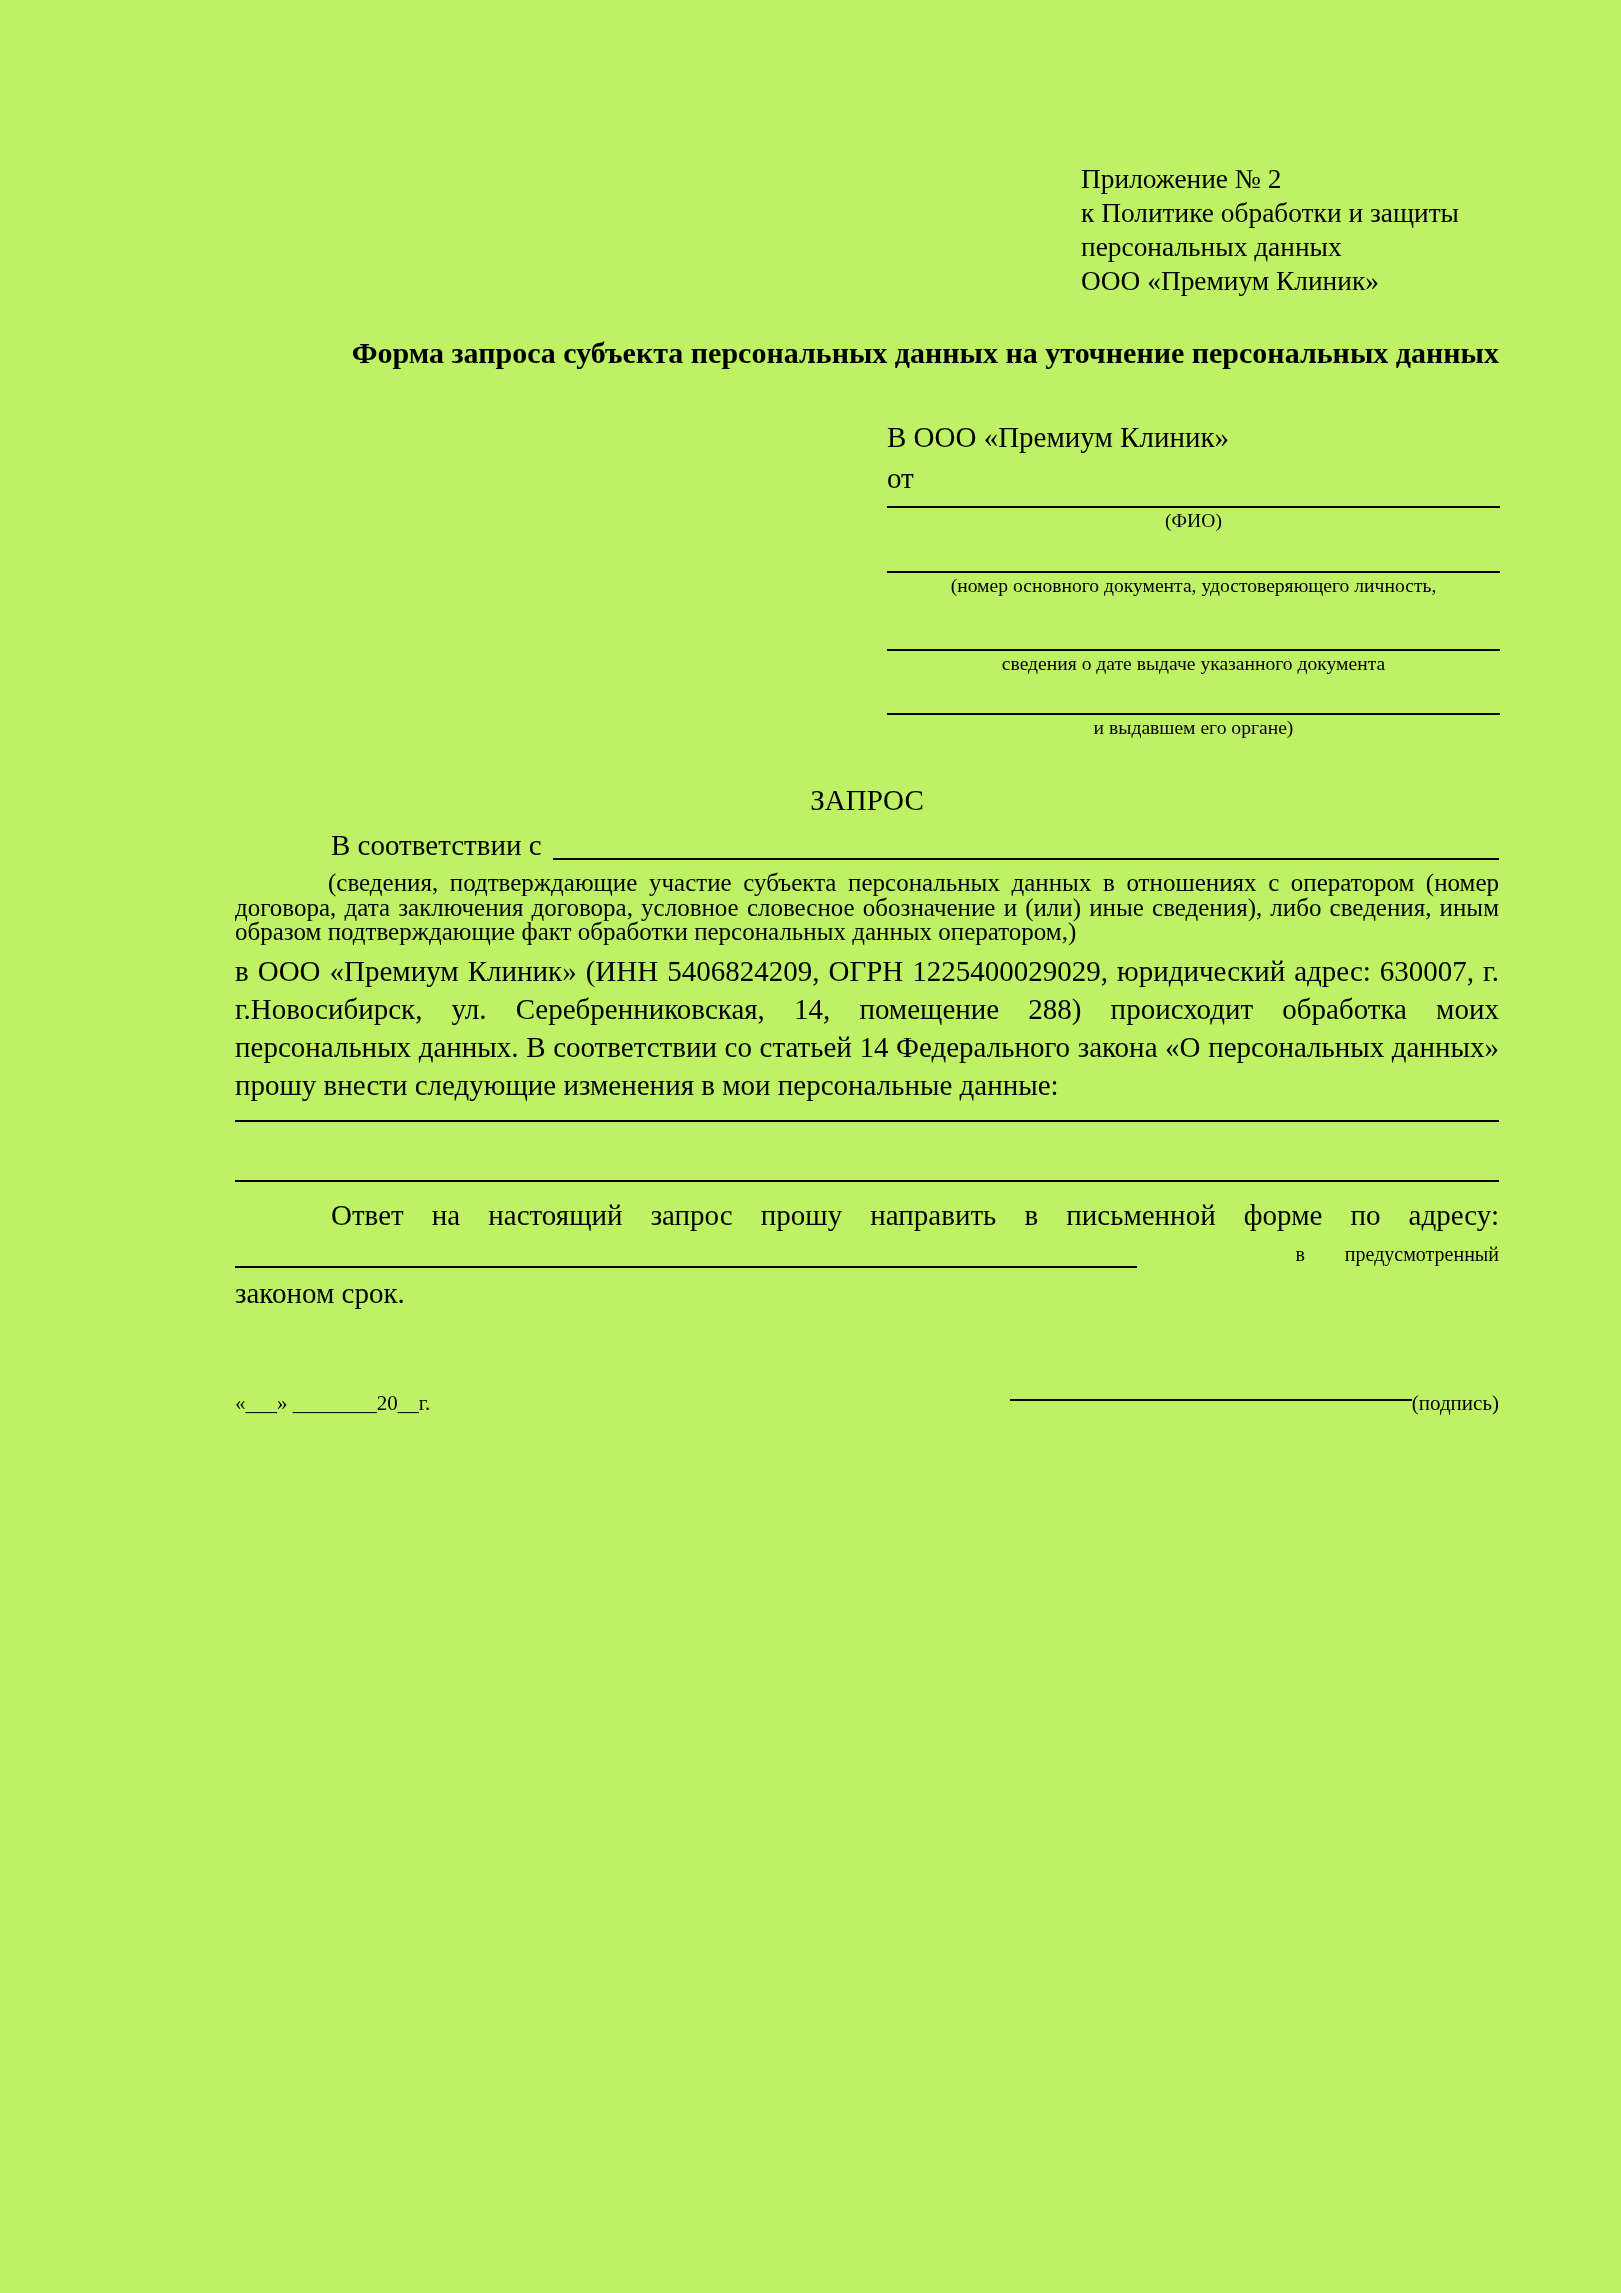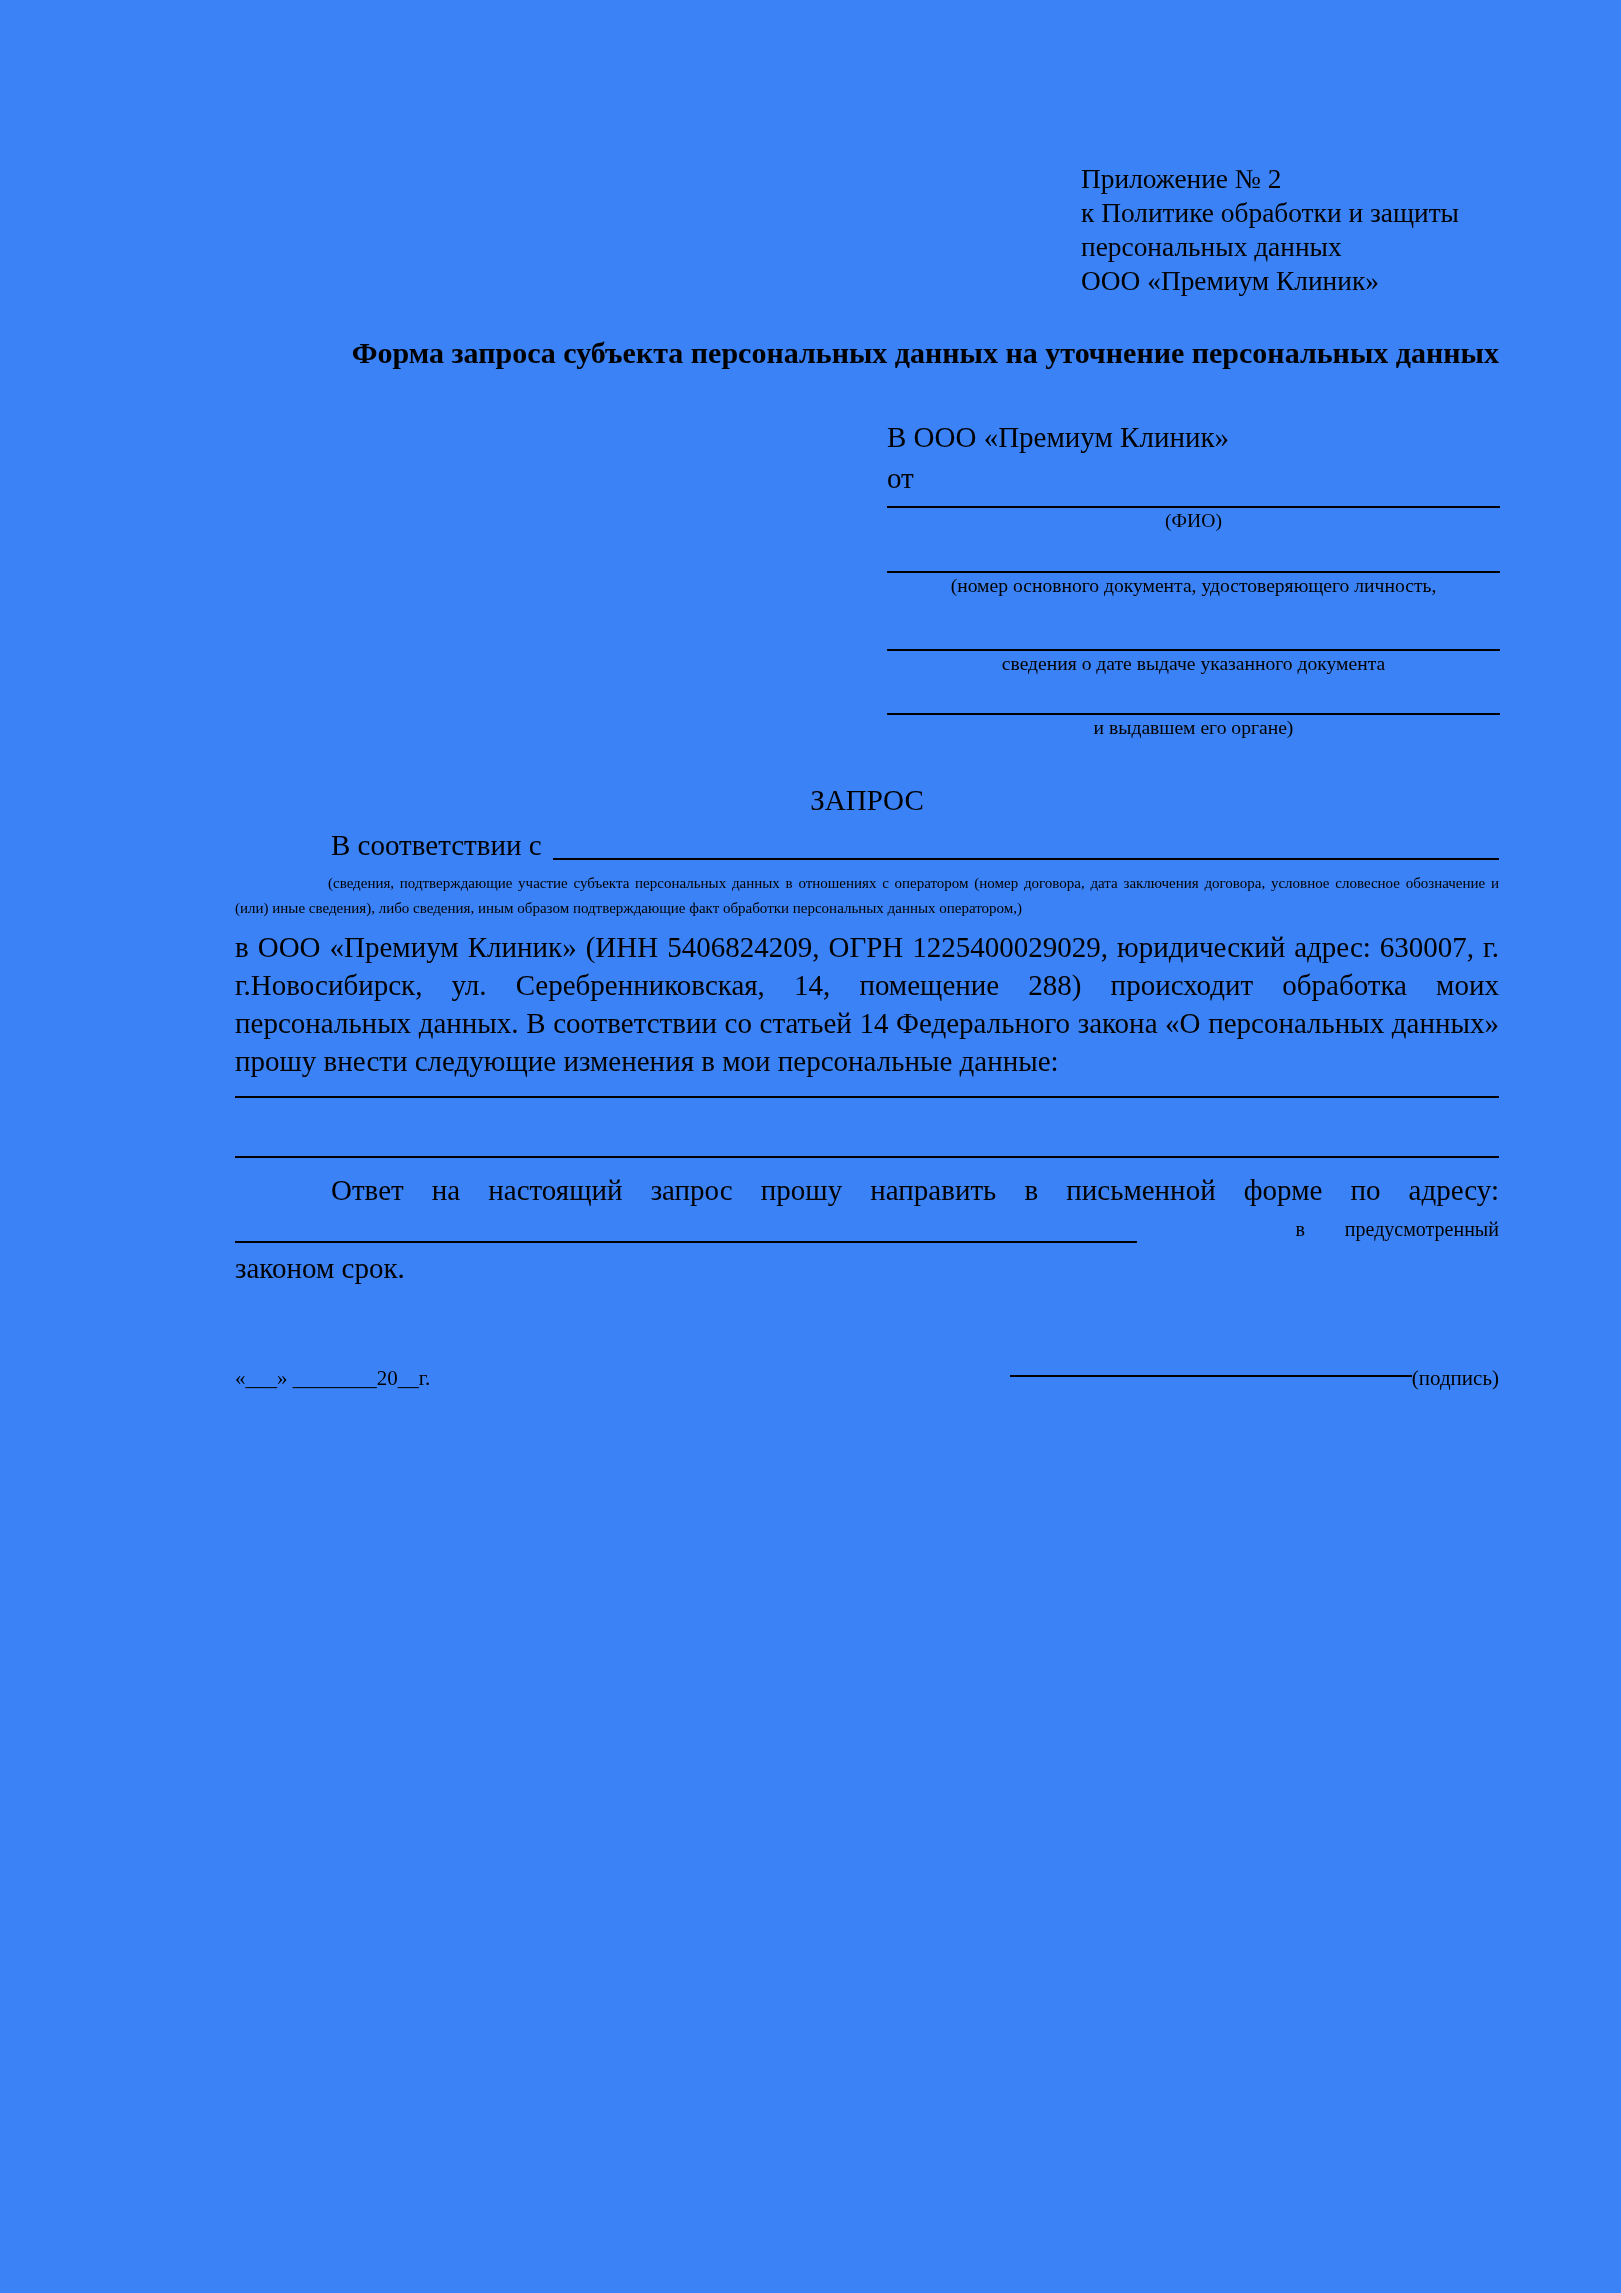--- a/index.html
+++ b/index.html
@@ -1,21 +1,21 @@
 <!DOCTYPE html>
 <html><head>
 <meta charset="utf-8">
 <style>
   html, body { margin: 0; padding: 0; background: #e8e8e8; }
   .page {
     position: relative;
     width: 1621px;
     height: 2294px;
     margin: 0 auto;
-    background: #3b82f6;
+    background: #bef264;
     color: #000000;
     font-family: "Liberation Serif", "DejaVu Serif", serif;
     box-sizing: border-box;
     padding: 162px 122px 0 235px;
     overflow: hidden;
   }
 
   
   .appendix {
     margin-left: 846px;
@@ -76,21 +76,21 @@
   .intro-row .fill {
     flex: 1;
     border-bottom: 2px solid #000;
     margin-left: 11.8px;
     margin-bottom: 4.9px;
   }
 
   
   .note {
     margin-top: 5.9px;
-    font-size: 15px;
+    font-size: 25px;
     line-height: 24.5px;
     text-align: justify;
     text-indent: 93px;
   }
 
   
   .body-par {
     margin-top: 7.8px;
     font-size: 29px;
     line-height: 38px;

